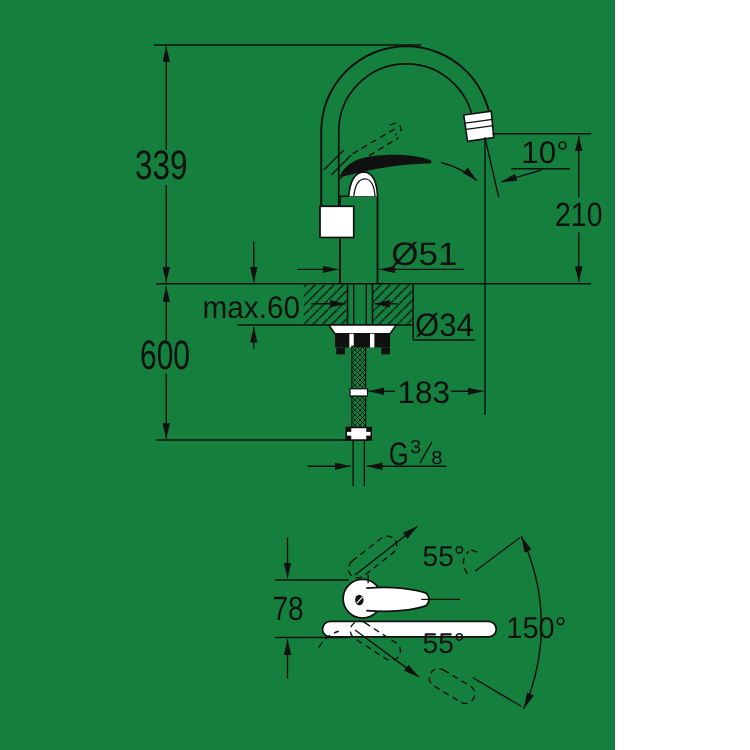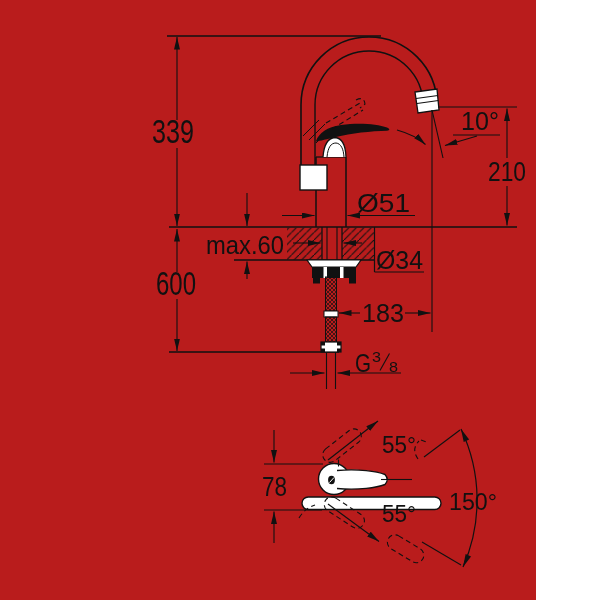--- a/index.html
+++ b/index.html
@@ -1,16 +1,16 @@
 <!DOCTYPE html>
 <html><head>
 <meta charset="utf-8">
 <style>
   html,body{margin:0;padding:0;background:#fff;}
-  .stage{width:492px;height:600px;background:#b91c1c;position:relative;font-family:"Liberation Sans",sans-serif;padding-left:44px;}
+  .stage{width:492px;height:600px;background:#15803d;position:relative;font-family:"Liberation Sans",sans-serif;}
   svg{display:block;}
   svg text{fill:#111;font-family:"Liberation Sans",sans-serif;}
 </style>
 </head>
 <body>
 
 <div class="stage">
 <svg width="600" height="600" viewBox="0 0 600 600">
   <defs>
     <marker id="arr" markerUnits="userSpaceOnUse" markerWidth="13" markerHeight="7" refX="12.5" refY="3" orient="auto">

